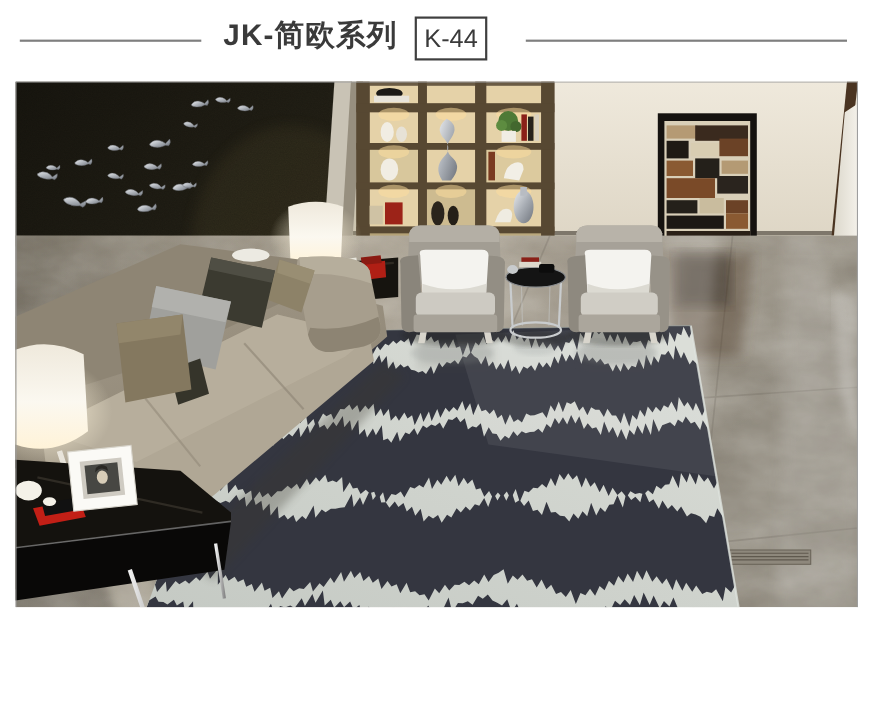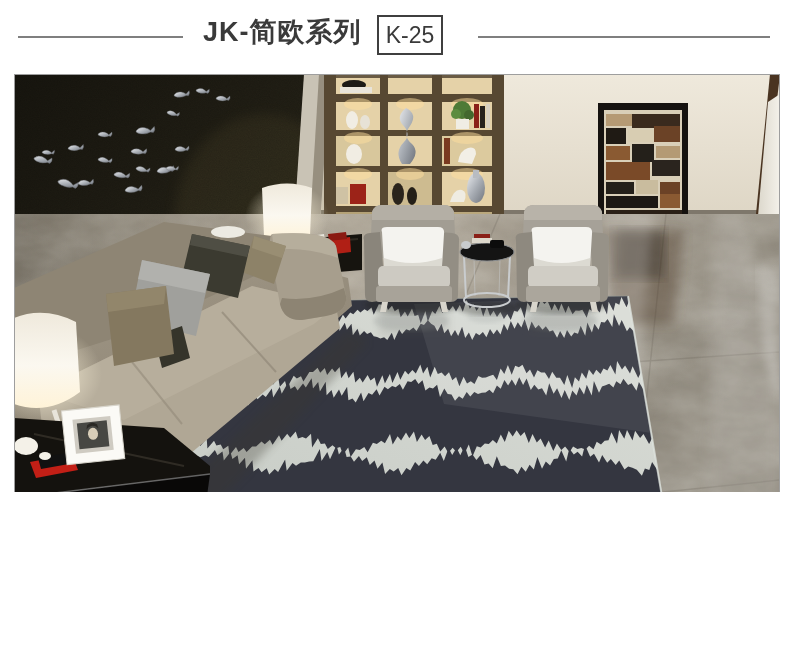--- a/index.html
+++ b/index.html
@@ -1,35 +1,35 @@
 <!DOCTYPE html>
 <html><head>
 <meta charset="utf-8">
 <style>
   html,body{margin:0;padding:0;background:#fff;}
-  .page{position:relative;width:790px;height:492px;background:#ffffff;
+  .page{position:relative;width:790px;height:552px;background:#ffffff;
         font-family:"Liberation Sans","DejaVu Sans",sans-serif;overflow:hidden;}
   .hline{position:absolute;height:2px;background:#7f7f7f;top:36px;}
   .hline.left{left:18px;width:165px;}
   .hline.right{left:478px;width:292px;}
   .title{position:absolute;left:203px;top:14px;font-size:27px;font-weight:600;
          color:#3a3a3a;letter-spacing:1px;white-space:nowrap;}
   .model-badge{position:absolute;left:377px;top:15px;width:62px;height:36px;
          border:2px solid #3f3f3f;display:flex;align-items:center;justify-content:center;
          font-size:23px;color:#3a3a3a;background:#fff;}
   .photo{position:absolute;left:14px;top:74px;width:766px;height:558px;}
   svg{display:block;}
 </style>
 </head>
 <body>
 <div class="page">
 
 <div class="hline left"></div>
 <div class="title">JK-简欧系列</div>
-<div class="model-badge">K-25</div>
+<div class="model-badge">K-44</div>
 <div class="hline right"></div>
 
 <div class="photo">
 <svg width="766" height="558" viewBox="0 0 766 558">
 <defs>
   <linearGradient id="wallGrad" x1="0" y1="0" x2="0" y2="1">
     <stop offset="0" stop-color="#efe9dc"></stop>
             <stop offset="1" stop-color="#ddd5c4"></stop>
   </linearGradient>
   <linearGradient id="darkWallGrad" x1="0" y1="0" x2="1" y2="1">

